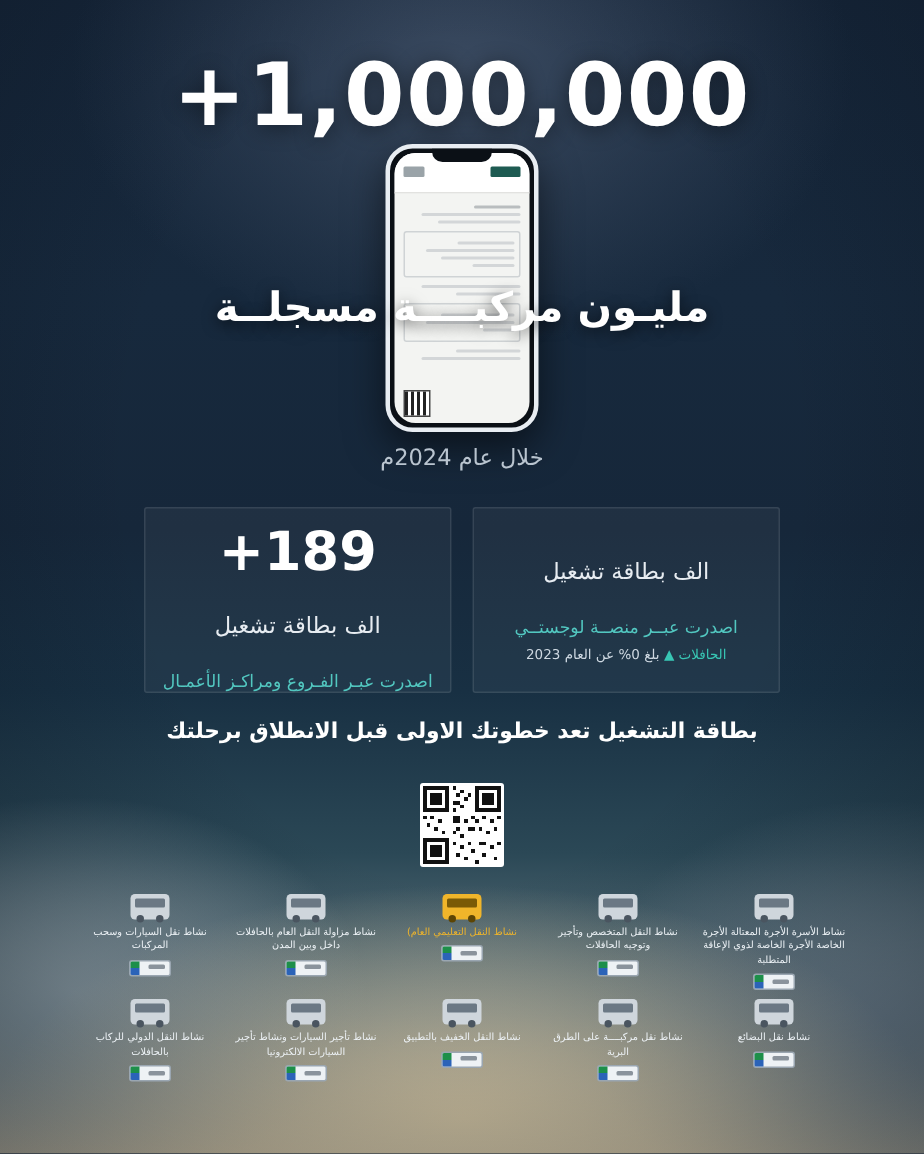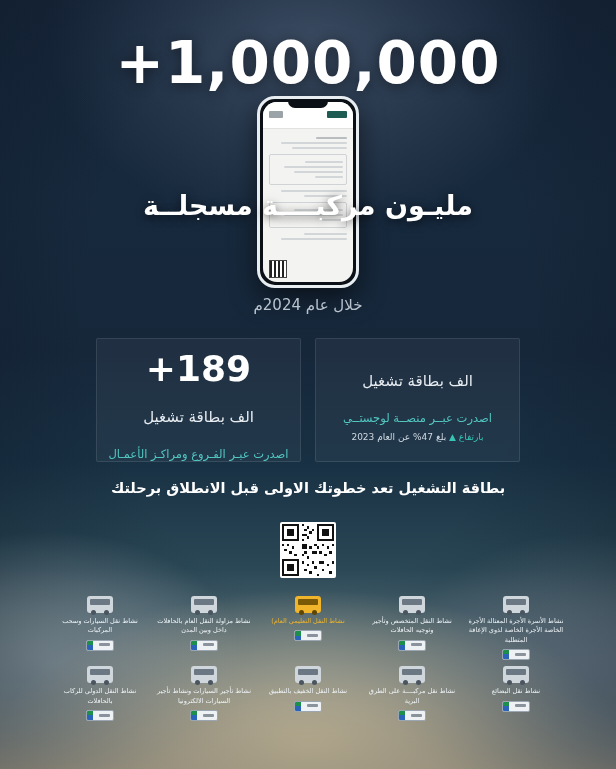--- a/index.html
+++ b/index.html
@@ -193,22 +193,22 @@
     </div>
 
     <div class="sub-arabic">مليـون مركبــــة مسجلــة</div>
     <div class="year">خلال عام 2024م</div>
 
     <div class="stats">
       <div class="card">
         <div class="unit">الف بطاقة تشغيل</div>
         <div class="chan">اصدرت عبــر منصــة لوجستــي</div>
         <div class="growth">
-          <span class="up">بارتفاع ▲</span>
-          <span>بلغ 47% عن العام 2023</span>
+          <span class="up">الحافلات ▲</span>
+          <span>بلغ 0% عن العام 2023</span>
         </div>
       </div>
       <div class="card">
         <div class="num">189+</div>
         <div class="unit">الف بطاقة تشغيل</div>
         <div class="chan">اصدرت عبـر الفـروع ومراكـز الأعمـال</div>
       </div>
     </div>
 
     <div class="cta">بطاقة التشغيل تعد خطوتك الاولى قبل الانطلاق برحلتك</div>

